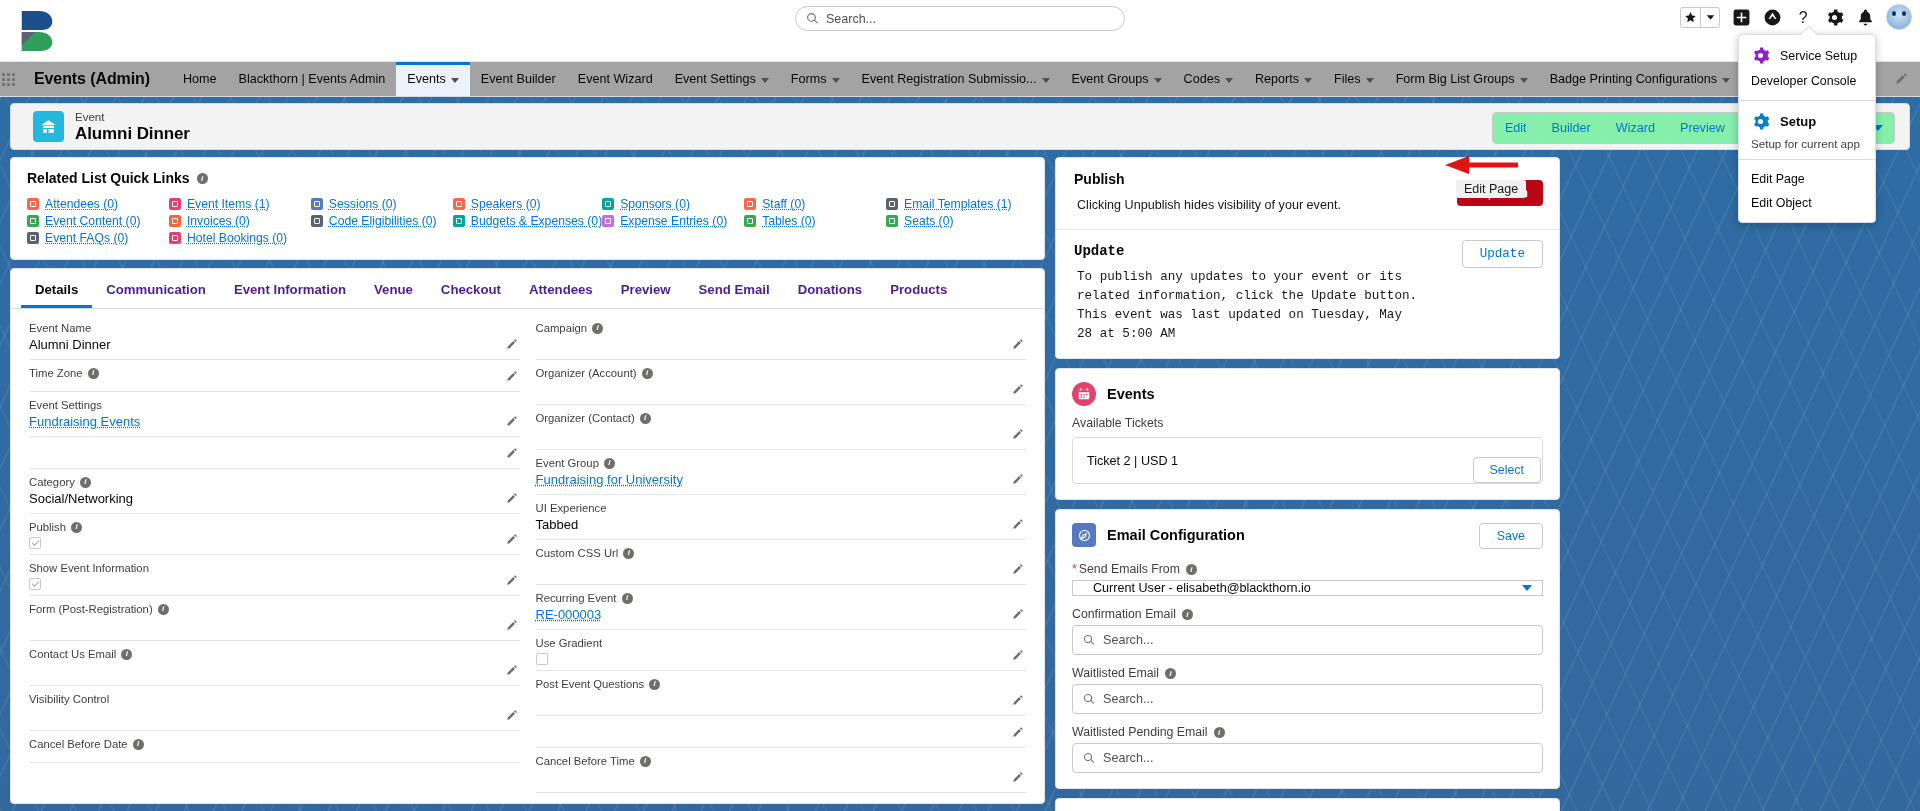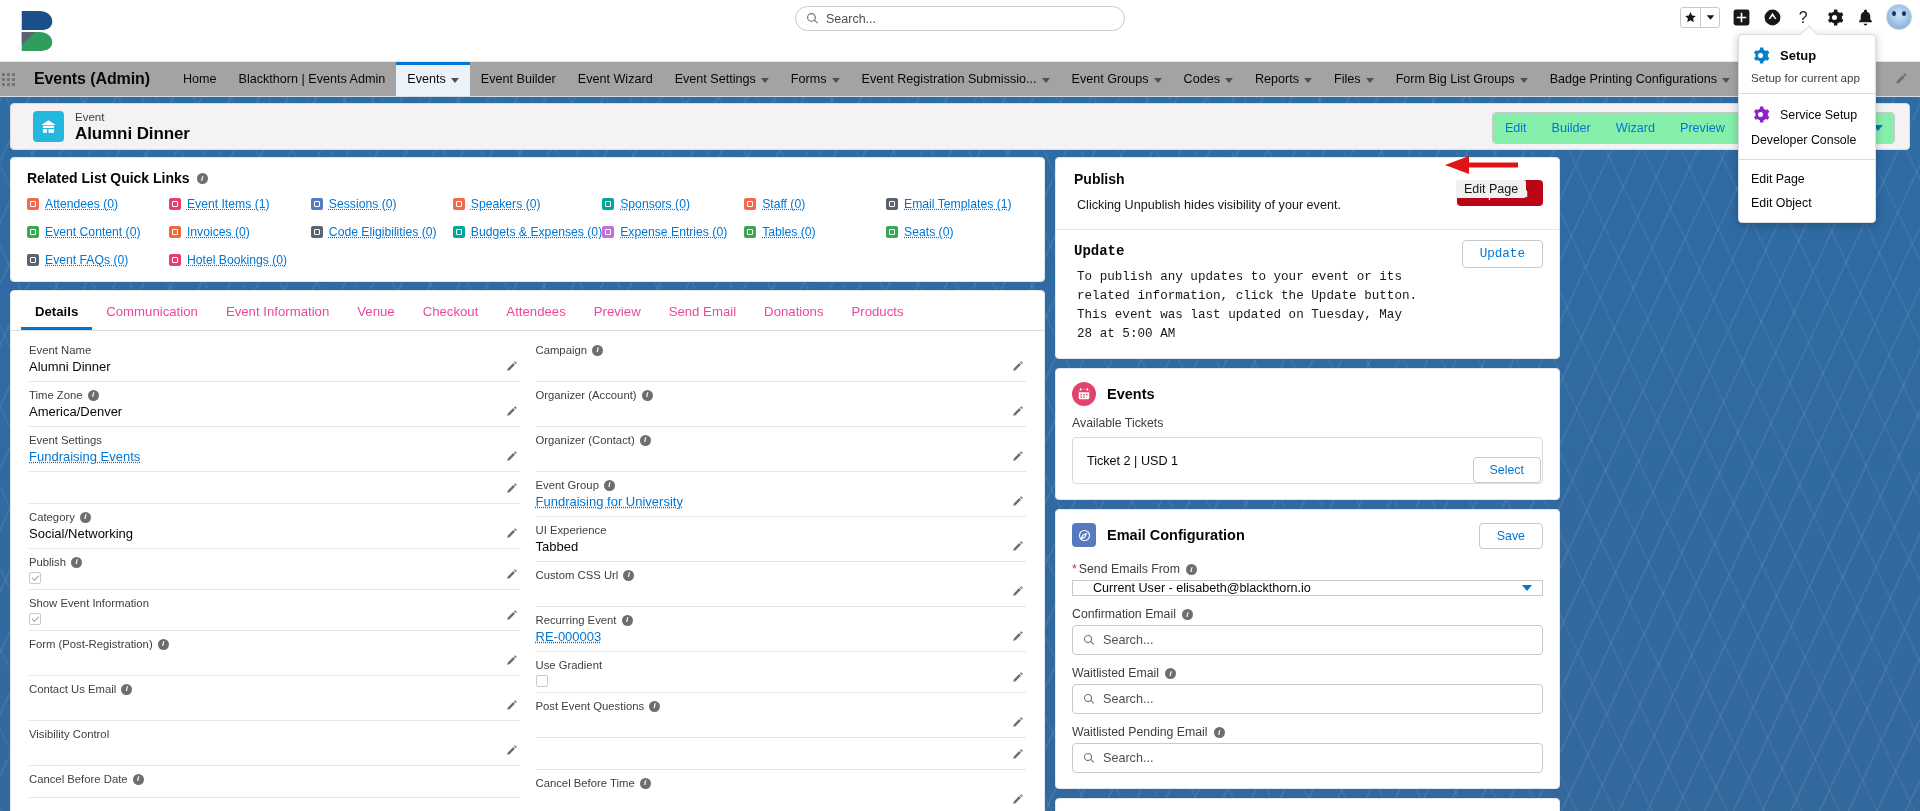--- a/index.html
+++ b/index.html
@@ -141,33 +141,33 @@
   .card { background:#fff; border:1px solid #e0e5ee; border-radius:4px; }
 
   
   .rlql { padding: 12px 16px 14px 16px; }
   .rlql-head { display:flex; align-items:center; gap:7px; font-size:14px; font-weight:bold; margin-bottom:11px;}
   .info-ic {
     width:11px;height:11px;border-radius:50%;background:#706e6b;color:#fff;
     font-size:8px;display:inline-flex;align-items:center;justify-content:center;
     font-weight:bold; font-style:italic; flex:none;
   }
-  .ql-grid { display:grid; grid-template-columns: repeat(7, 1fr); row-gap:14px;text-align:center; }
+  .ql-grid { display:grid; grid-template-columns: repeat(7, 1fr); row-gap:3px;text-align:center; }
   .ql-item { display:flex; align-items:center; gap:6px; font-size:12.2px; }
   .ql-ic { width:12px;height:12px;border-radius:2px;flex:none; display:flex;align-items:center;justify-content:center;}
   .ql-ic span { width:6px;height:6px;border:1.3px solid #fff; border-radius:1px; display:block;}
   .ql-link { color:#0176d3; text-decoration:underline; text-decoration-style:dotted; cursor:pointer; white-space:nowrap;}
   .show-all { text-align:center; margin-top:13px; font-size:12.3px; }
   .show-all span { color:#0176d3; text-decoration:underline; text-decoration-style:dotted; cursor:pointer;}
 
   
   .tabs-card { margin-top:8px; }
   .tabs { display:flex; padding: 0 10px; border-bottom:1px solid #dddbda; }
   .tab {
-    padding: 13px 14px 11px 14px; font-size:13.2px; color:#ec4899; cursor:pointer; white-space:nowrap;
+    padding: 13px 14px 11px 14px; font-size:13.2px; color:#4c1d95; cursor:pointer; white-space:nowrap;font-weight:bold;
   }
   .tab.active { color:#080707; font-weight:bold; box-shadow: inset 0 -3px 0 #0176d3; }
 
   .detail-grid { display:flex; padding: 6px 10px 10px 10px; }
   .dcol { width:50%; padding: 0 8px; }
   .field { border-bottom:1px solid #e5e5e5; padding: 6px 0 5px 0; position:relative; min-height:32px;}
   .field-label { font-size:11.3px; color:#3e3e3c; display:flex; align-items:center; gap:5px; line-height:14px;}
   .field-value { font-size:13px; color:#080707; line-height:18px; min-height:18px; margin-top:1px;}
   .field-value.link { color:#0176d3; text-decoration:underline; text-decoration-style:dotted; cursor:pointer; }
   .pencil { position:absolute; right:2px; bottom:6px; cursor:pointer; }
@@ -367,36 +367,36 @@
         <path d="M12.1 1.5l2.4 2.4-1.5 1.5-2.4-2.4zM9.6 4l2.4 2.4-7.2 7.2-3.2.8.8-3.2z"></path>
       </svg>
   </div>
 </div>
 
 <div class="setup-menu">
   <div class="nub"></div>
   <div class="menu-sec">
     <div class="menu-row">
       <svg class="gear-ic" viewBox="0 0 24 24">
+          <path d="M12 8a4 4 0 100 8 4 4 0 000-8zm9.4 4c0-.6-.1-1.2-.2-1.7l2-1.5-2-3.5-2.4 1a7.6 7.6 0 00-3-1.7L15.5 2h-4l-.3 2.6a7.6 7.6 0 00-3 1.7l-2.4-1-2 3.5 2 1.5a8 8 0 000 3.4l-2 1.5 2 3.5 2.4-1a7.6 7.6 0 003 1.7l.3 2.6h4l.3-2.6a7.6 7.6 0 003-1.7l2.4 1 2-3.5-2-1.5c.1-.5.2-1.1.2-1.7z" fill="#8c22c9"></path>
+          <circle cx="12" cy="12" r="3.2" fill="#fff"></circle>
+        </svg>
+      <span>Service Setup</span>
+    </div>
+    <div class="menu-plain">Developer Console</div>
+  </div>
+  <div class="menu-sec">
+    <div class="menu-row">
+      <svg class="gear-ic" viewBox="0 0 24 24">
           <path d="M12 8a4 4 0 100 8 4 4 0 000-8zm9.4 4c0-.6-.1-1.2-.2-1.7l2-1.5-2-3.5-2.4 1a7.6 7.6 0 00-3-1.7L15.5 2h-4l-.3 2.6a7.6 7.6 0 00-3 1.7l-2.4-1-2 3.5 2 1.5a8 8 0 000 3.4l-2 1.5 2 3.5 2.4-1a7.6 7.6 0 003 1.7l.3 2.6h4l.3-2.6a7.6 7.6 0 003-1.7l2.4 1 2-3.5-2-1.5c.1-.5.2-1.1.2-1.7z" fill="#0b7fc7"></path>
           <circle cx="12" cy="12" r="3.2" fill="#fff"></circle>
         </svg>
       <span class="menu-title">Setup</span>
     </div>
     <div class="menu-sub">Setup for current app</div>
-  </div>
-  <div class="menu-sec">
-    <div class="menu-row">
-      <svg class="gear-ic" viewBox="0 0 24 24">
-          <path d="M12 8a4 4 0 100 8 4 4 0 000-8zm9.4 4c0-.6-.1-1.2-.2-1.7l2-1.5-2-3.5-2.4 1a7.6 7.6 0 00-3-1.7L15.5 2h-4l-.3 2.6a7.6 7.6 0 00-3 1.7l-2.4-1-2 3.5 2 1.5a8 8 0 000 3.4l-2 1.5 2 3.5 2.4-1a7.6 7.6 0 003 1.7l.3 2.6h4l.3-2.6a7.6 7.6 0 003-1.7l2.4 1 2-3.5-2-1.5c.1-.5.2-1.1.2-1.7z" fill="#8c22c9"></path>
-          <circle cx="12" cy="12" r="3.2" fill="#fff"></circle>
-        </svg>
-      <span>Service Setup</span>
-    </div>
-    <div class="menu-plain">Developer Console</div>
   </div>
   <div class="menu-sec">
     <div class="menu-plain hl">Edit Page</div>
     <div class="menu-plain">Edit Object</div>
   </div>
 </div>
 
 <svg class="red-arrow" width="75" height="18" viewBox="0 0 75 18" style="left:1443px;top:156px;position:absolute;">
   <path d="M75 9 L26 9" stroke="#e11414" stroke-width="5"></path>
   <path d="M2 9 L26 0 L26 18 Z" fill="#e11414"></path>
@@ -562,21 +562,20 @@
                   <div class="field-value">Alumni Dinner</div>
                   <span class="pencil"><svg viewBox="0 0 16 16">
                       <path d="M12.1 1.5l2.4 2.4-1.5 1.5-2.4-2.4zM9.6 4l2.4 2.4-7.2 7.2-3.2.8.8-3.2z"></path>
                     </svg></span>
                 </div>
                 <div class="field">
                   <div class="field-label">
                     <span>Time Zone</span>
                     <span class="info-ic">i</span>
                   </div>
-                  <div class="field-value">America/Denver</div>
                   <span class="pencil"><svg viewBox="0 0 16 16">
                       <path d="M12.1 1.5l2.4 2.4-1.5 1.5-2.4-2.4zM9.6 4l2.4 2.4-7.2 7.2-3.2.8.8-3.2z"></path>
                     </svg></span>
                 </div>
                 <div class="field">
                   <div class="field-label">
                     <span>Event Settings</span>
                   </div>
                   <div class="field-value link">Fundraising Events</div>
                   <span class="pencil"><svg viewBox="0 0 16 16">

